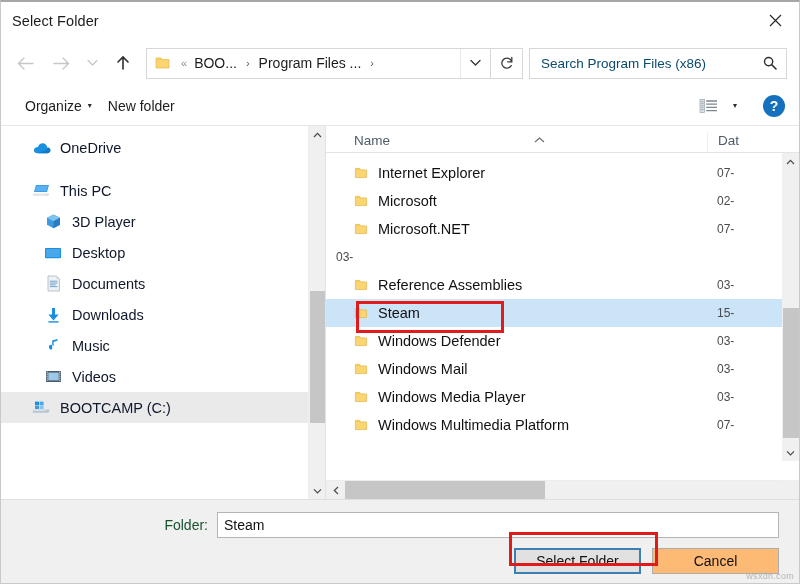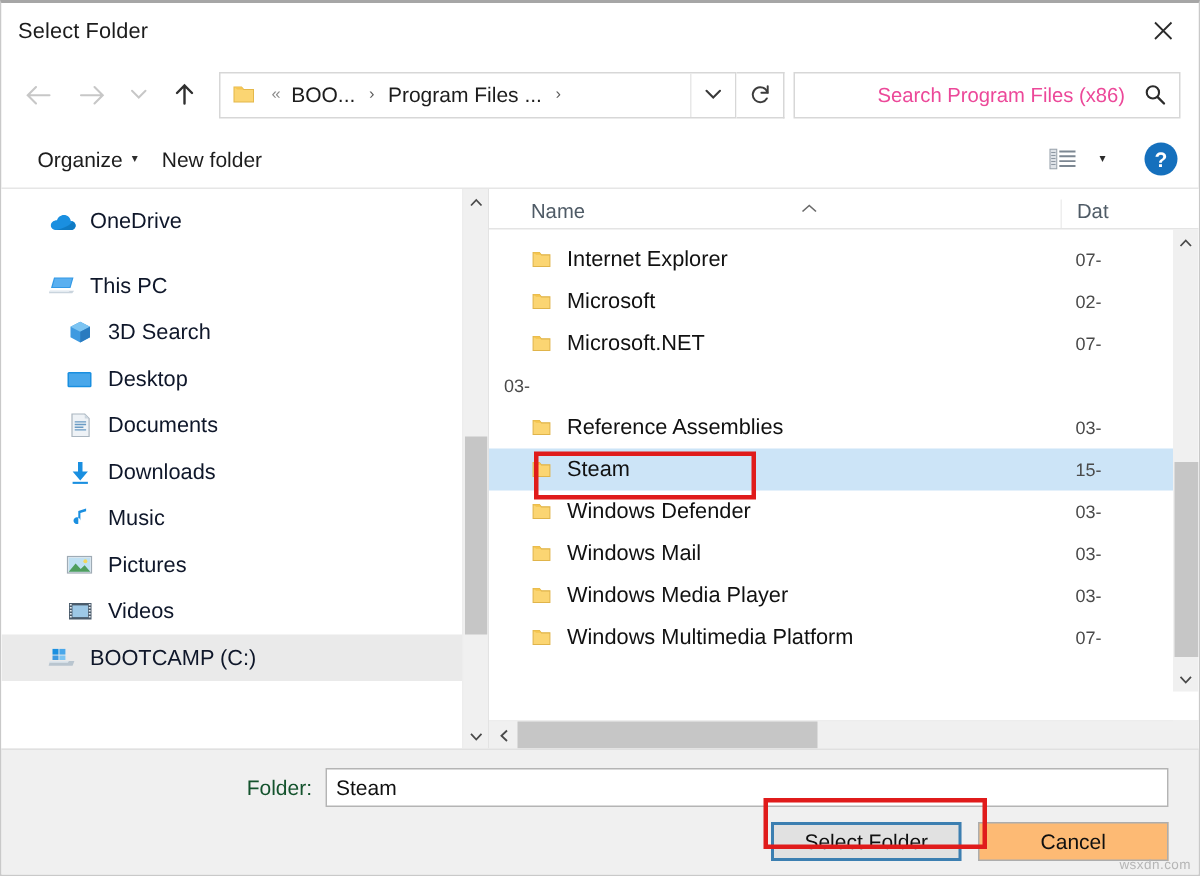--- a/index.html
+++ b/index.html
@@ -130,24 +130,23 @@
     margin-left: 6px;
     border: 1px solid #d7d7d7;
     background: #fff;
     display: flex;
     align-items: center;
     padding: 0 9px 0 11px;
   }
   .search-ph {
     flex: 1 1 auto;
     font-size: 13.5px;
-    color: #ec4899;
+    color: #0c4a6e;
     white-space: nowrap;
     overflow: hidden;
-    margin-left: 44px;
   }
   .search-icon { flex: 0 0 auto; color: #2c2c2c; display:flex; }
 
   
   .toolbar {
     height: 40px;
     flex: 0 0 40px;
     display: flex;
     align-items: center;
     background: #ffffff;
@@ -560,21 +559,21 @@
         </div>
 
         <div class="sb-item lvl1">
           <span class="sb-icon">
             <svg width="17" height="17" viewBox="0 0 17 17" aria-hidden="true">
               <path d="M8.5 1.5 L15 4.8 V11.8 L8.5 15.3 L2 11.8 V4.8 Z" fill="#3f9ae0"></path>
               <path d="M8.5 1.5 L15 4.8 L8.5 8.2 L2 4.8 Z" fill="#7cc4f2"></path>
               <path d="M8.5 8.2 L15 4.8 V11.8 L8.5 15.3 Z" fill="#2a7bbf"></path>
             </svg>
           </span>
-          <span class="sb-label">3D Search</span>
+          <span class="sb-label">3D Player</span>
         </div>
 
         <div class="sb-item lvl1">
           <span class="sb-icon">
             <svg width="18" height="14" viewBox="0 0 18 14" aria-hidden="true">
               <rect x="1" y="2" width="16" height="10.2" rx="1" fill="#1a8fe0"></rect>
               <rect x="2" y="3" width="14" height="8.2" fill="#49a7ea"></rect>
             </svg>
           </span>
           <span class="sb-label">Desktop</span>
@@ -603,31 +602,20 @@
 
         <div class="sb-item lvl1">
           <span class="sb-icon">
             <svg width="14" height="16" viewBox="0 0 14 16" aria-hidden="true">
               <path d="M11.4 1 L6.2 2.6 V11.2 A2.3 2.3 0 1 1 7.6 9.2 V4 L11.4 2.8 Z" fill="#1a8fe0"></path>
             </svg>
           </span>
           <span class="sb-label">Music</span>
         </div>
 
-        <div class="sb-item lvl1">
-          <span class="sb-icon">
-            <svg width="18" height="15" viewBox="0 0 18 15" aria-hidden="true">
-              <rect x="1" y="2" width="16" height="11" fill="#e9eef3" stroke="#9fabb5" stroke-width=".8"></rect>
-              <rect x="1.8" y="2.8" width="14.4" height="9.4" fill="#bfe0f2"></rect>
-              <path d="M1.8 12.2 L6.4 6.6 L9.8 10.4 L12.4 7.8 L16.2 12.2 Z" fill="#4f9e5e"></path>
-              <circle cx="12.9" cy="5.2" r="1.3" fill="#f2d65c"></circle>
-            </svg>
-          </span>
-          <span class="sb-label">Pictures</span>
-        </div>
 
         <div class="sb-item lvl1">
           <span class="sb-icon">
             <svg width="17" height="15" viewBox="0 0 17 15" aria-hidden="true">
               <rect x="1" y="2" width="15" height="11" fill="#4a5b6b"></rect>
               <rect x="3.3" y="3.6" width="10.4" height="7.8" fill="#9dc8e6"></rect>
               <path d="M1.6 3.2 H2.8 M1.6 5.2 H2.8 M1.6 7.2 H2.8 M1.6 9.2 H2.8 M1.6 11.2 H2.8 M14.2 3.2 H15.4 M14.2 5.2 H15.4 M14.2 7.2 H15.4 M14.2 9.2 H15.4 M14.2 11.2 H15.4" stroke="#e6edf2" stroke-width="1"></path>
             </svg>
           </span>
           <span class="sb-label">Videos</span>

